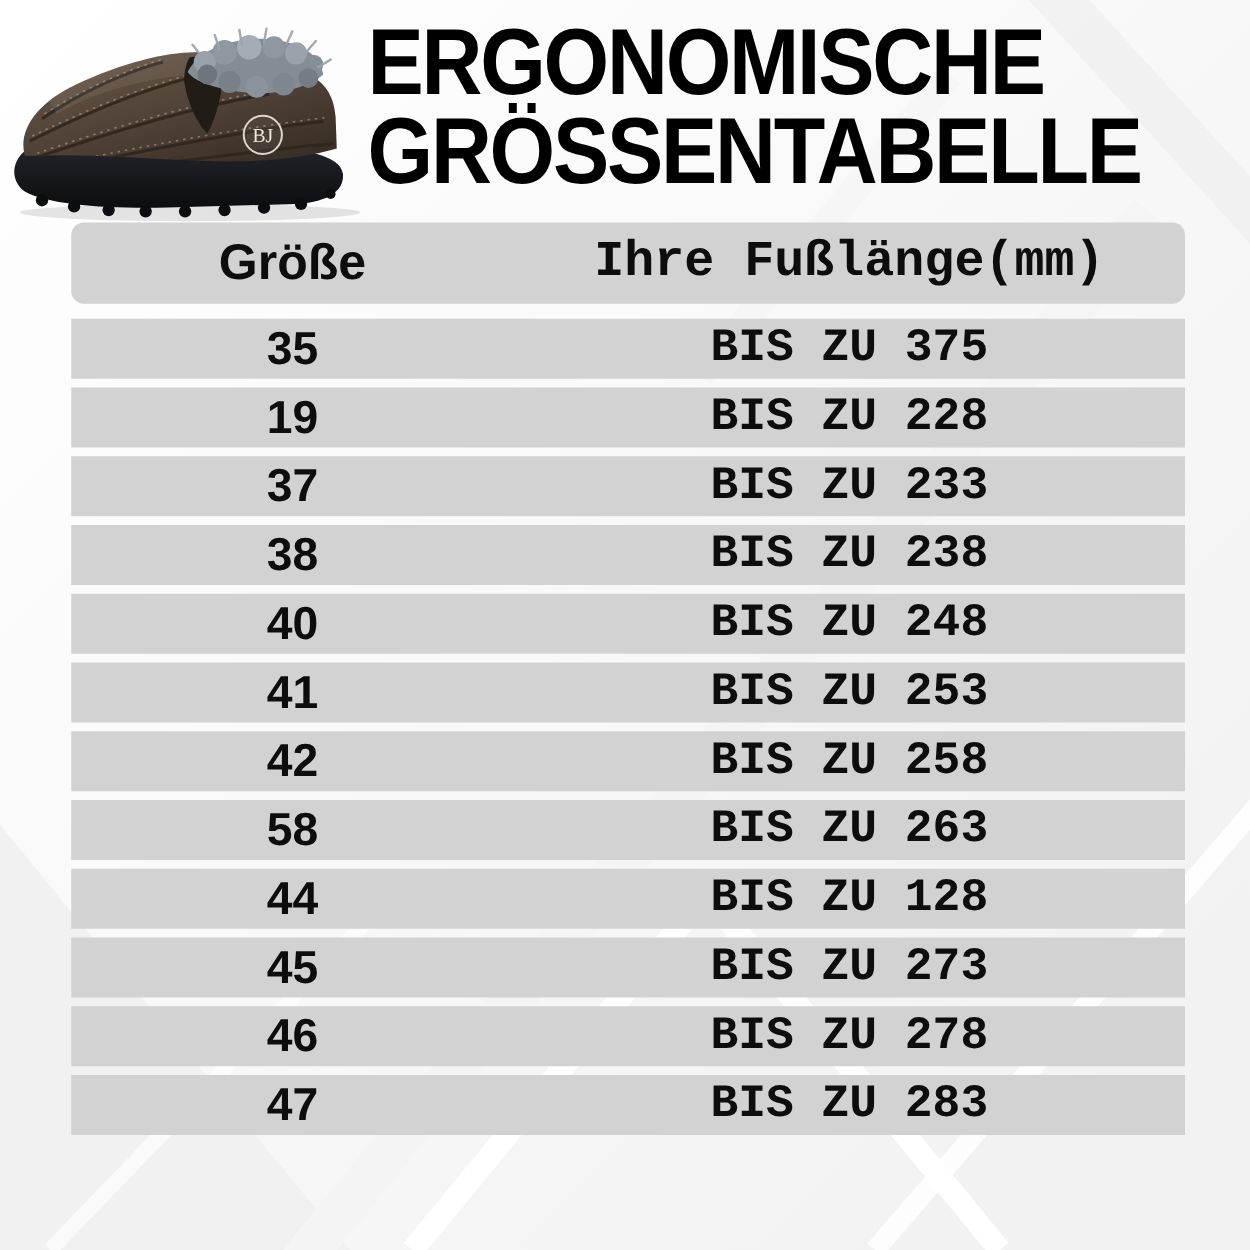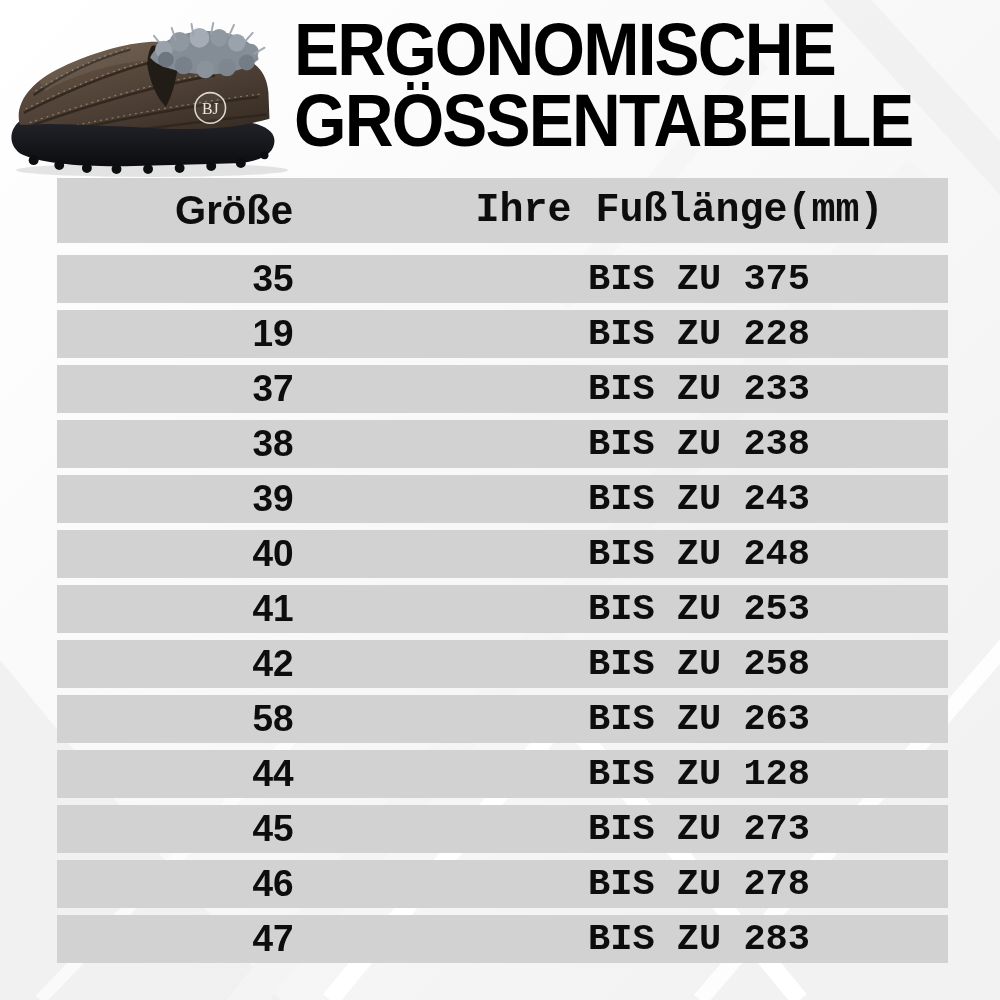--- a/index.html
+++ b/index.html
@@ -22,25 +22,25 @@
     transform:scaleX(0.90);transform-origin:0 0;
   }
 
   
   .shoe{position:absolute;left:6px;top:16px;width:296px;height:166px;}
 
   
   .size-table{position:absolute;left:57px;top:178px;width:891px;}
   .t-header{
     display:flex;align-items:center;height:65px;background:var(--row-bg);
-    margin-bottom:12px;font-weight:bold;font-size:40px;color:var(--text);
+    margin-bottom:12px;font-weight:bold;font-size:40px;color:var(--text);border-radius:10px;
   }
   .t-row{
     display:flex;align-items:center;height:48px;background:var(--row-bg);
-    margin-bottom:7px;font-weight:bold;font-size:37px;color:var(--text);padding-left:39px;
+    margin-bottom:7px;font-weight:bold;font-size:37px;color:var(--text);
   }
   .c1{width:354px;text-align:center;}
   .c2{flex:1;text-align:center;font-family:Liberation Mono, monospace;}
   .t-header .c1,.t-header .c2{letter-spacing:0px;}
 </style>
 </head>
 <body>
 
 <div class="page">
 
@@ -156,24 +156,20 @@
       </div>
       <div class="t-row">
         <div class="c1">37</div>
         <div class="c2">BIS ZU 233</div>
       </div>
       <div class="t-row">
         <div class="c1">38</div>
         <div class="c2">BIS ZU 238</div>
       </div>
       <div class="t-row">
-        <div class="c1">39</div>
-        <div class="c2">BIS ZU 243</div>
-      </div>
-      <div class="t-row">
         <div class="c1">40</div>
         <div class="c2">BIS ZU 248</div>
       </div>
       <div class="t-row">
         <div class="c1">41</div>
         <div class="c2">BIS ZU 253</div>
       </div>
       <div class="t-row">
         <div class="c1">42</div>
         <div class="c2">BIS ZU 258</div>

